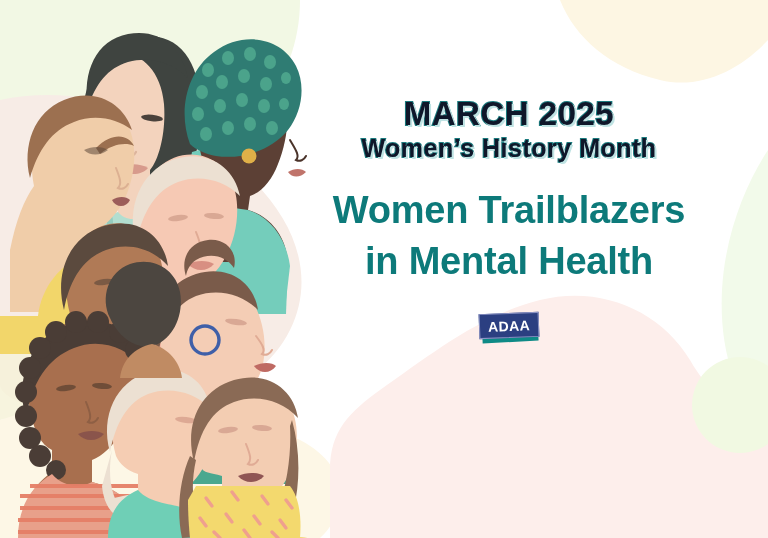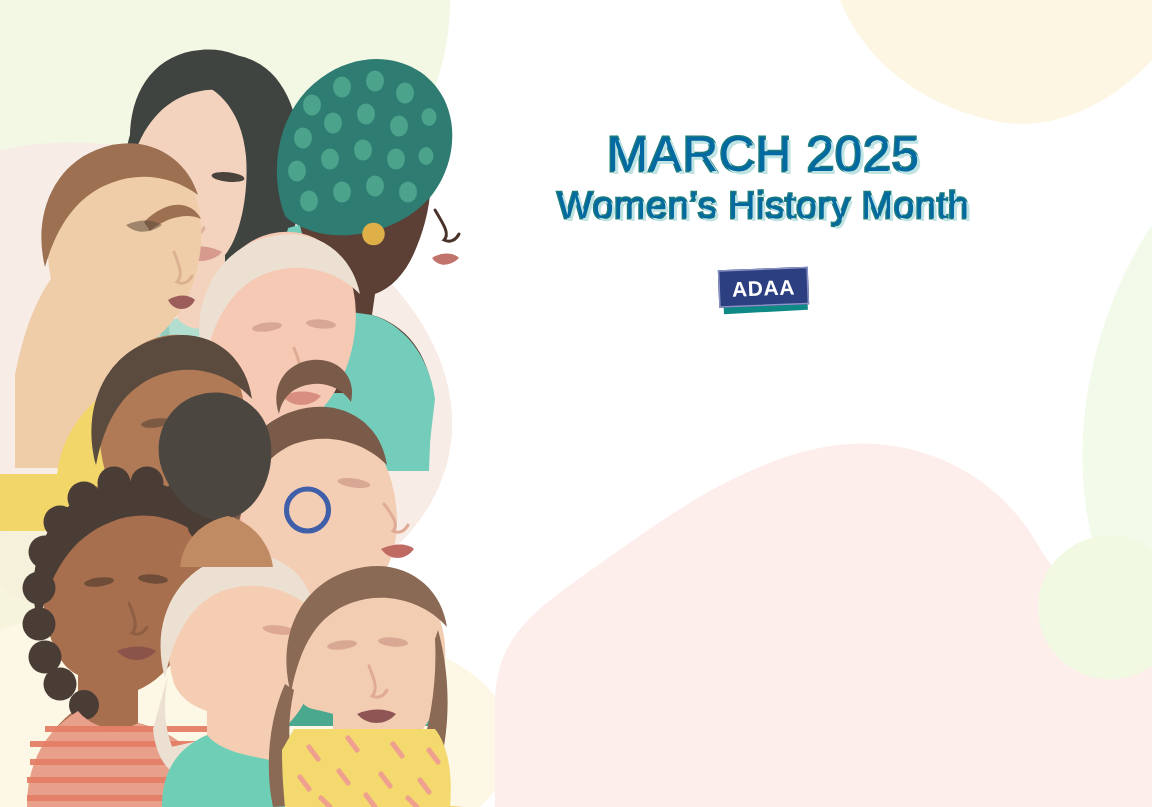--- a/index.html
+++ b/index.html
@@ -33,28 +33,28 @@
   .text-block {
     position: absolute;
     left: 250px;
     top: 84px;
     width: 518px;
     text-align: center;
     z-index: 5;
   }
   .eyebrow {
     font-size: 33px;
-    font-weight: normal;
+    font-weight: bold;
     letter-spacing: 0.5px;
     line-height: 1.18;
-    color: #0369a1;
+    color: #0f172a;
     -webkit-text-stroke: 2px #1b7b7e;
     paint-order: stroke fill;
     text-shadow: 2px 2px 0 #bfe3e3;
-    margin: 0;
+    margin: 11px;
   }
   .eyebrow .line2 {
     display: block;
     font-size: 25px;
   }
   .headline {
     margin: 22px 0 0 0;
     font-size: 38px;
     font-weight: bold;
     line-height: 1.32;
@@ -320,20 +320,24 @@
     </g>
   </svg>
 
   <div class="text-block">
 
     <div class="eyebrow">
       <span>MARCH 2025</span>
       <span class="line2">Women’s History Month</span>
     </div>
 
+    <h1 class="headline">
+      <span class="hl-line">Women Trailblazers</span>
+      <span class="hl-line">in Mental Health</span>
+    </h1>
 
     <div class="logo-wrap">
       <div class="logo-teal"></div>
       <div class="logo-navy">
         <span class="logo-text">ADAA</span>
       </div>
     </div>
 
   </div>
 </div>

